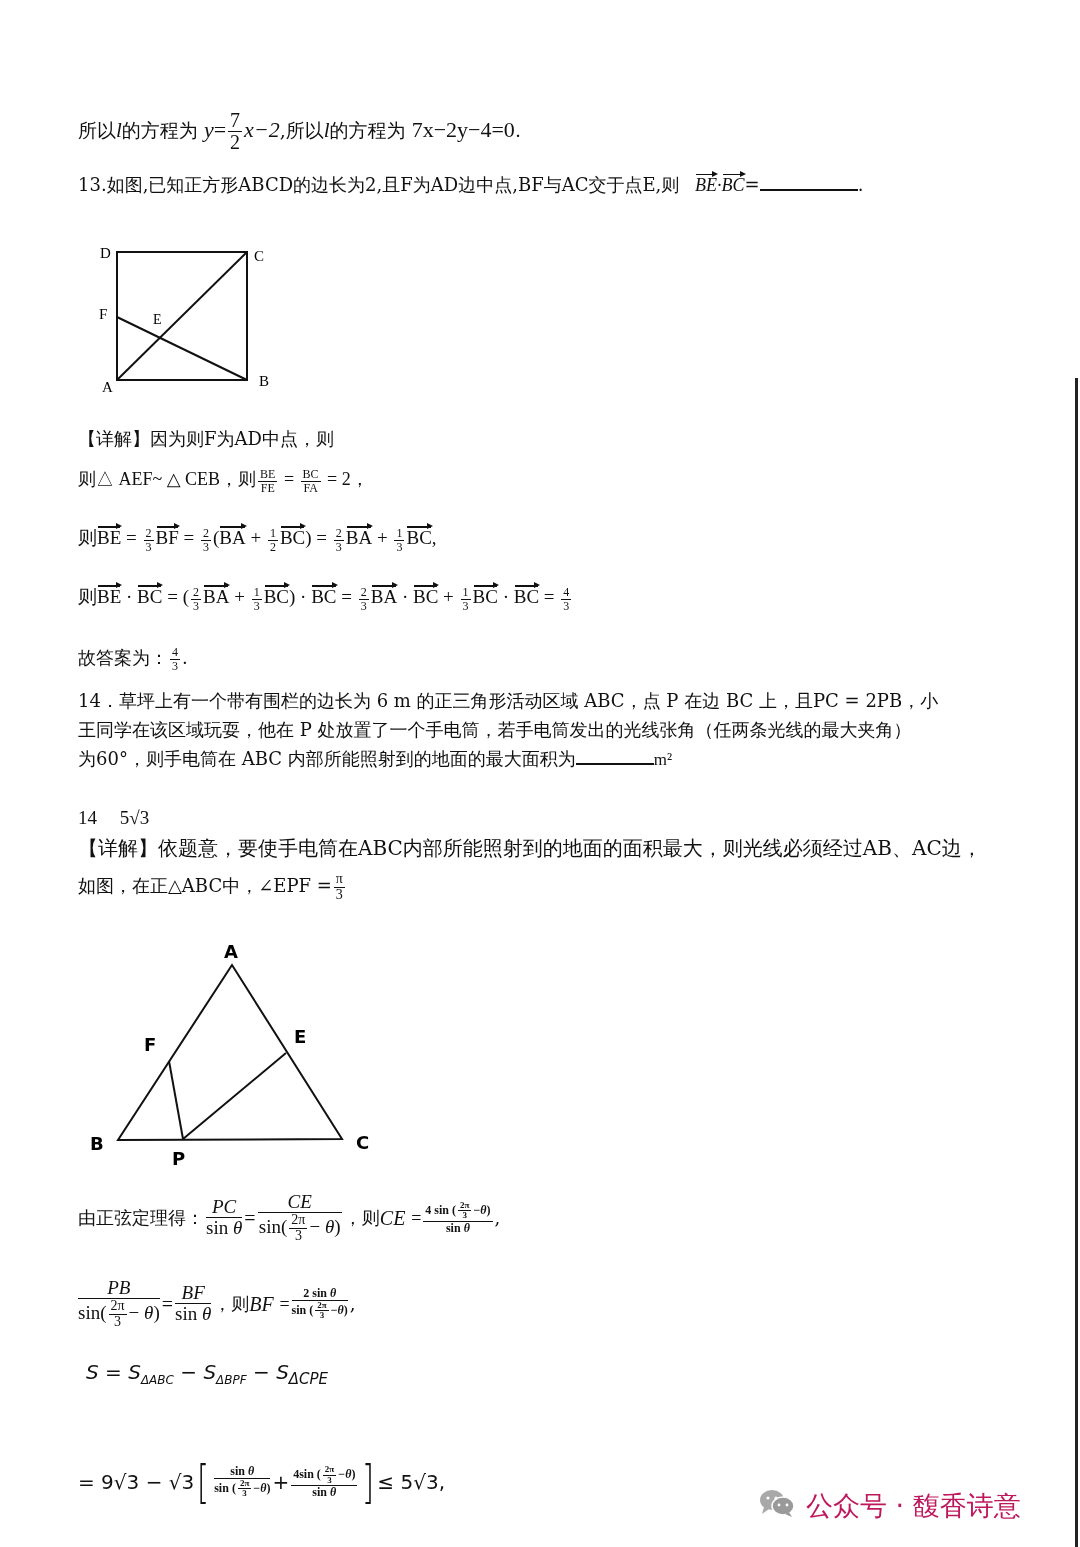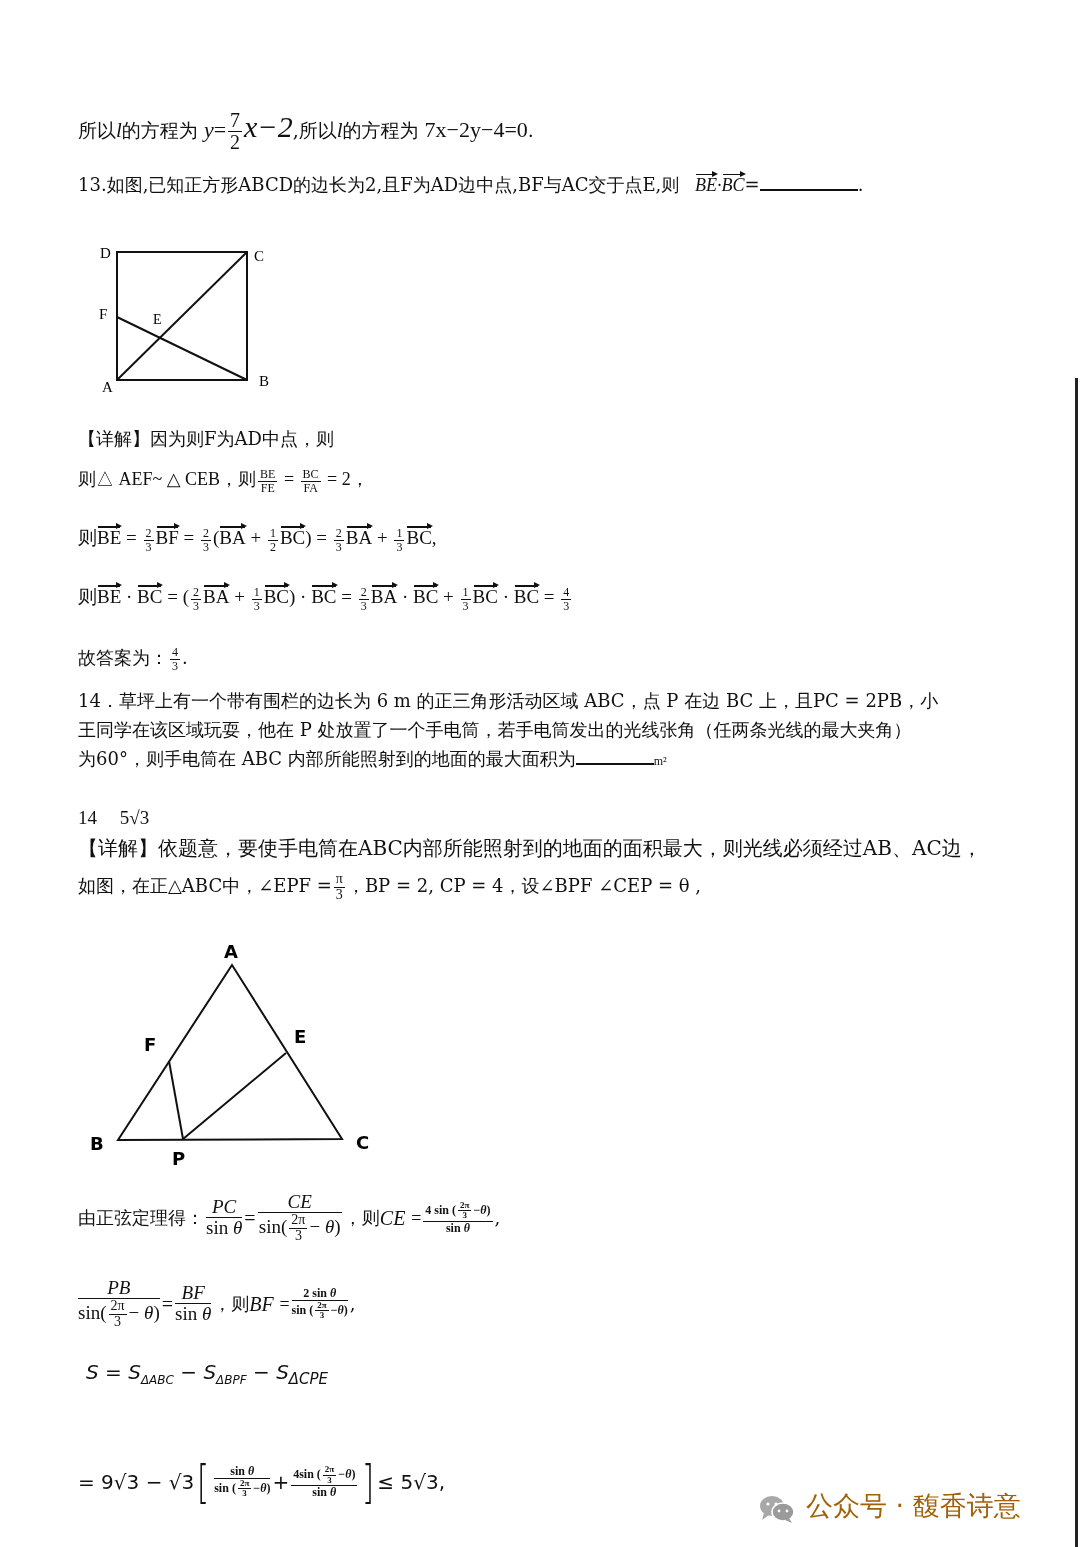--- a/index.html
+++ b/index.html
@@ -14,28 +14,28 @@
   .frac .num { border-bottom:1.3px solid #111; padding:0 2px; }
   .frac.sm { font-size:12px; }
   .frac.md { font-size:14px; }
   .frac.lg { font-size:20px; }
   .vec { position:relative; display:inline-block; }
   .vec::before { content:""; position:absolute; left:1px; right:1px; top:-2px; height:1.2px; background:#111; }
   .vec::after { content:""; position:absolute; right:-1px; top:-5px; border-left:6px solid #111; border-top:3.5px solid transparent; border-bottom:3.5px solid transparent; }
   .blank { display:inline-block; border-bottom:2px solid #111; vertical-align:baseline; }
   .bracket { display:inline-block; font-size:46px; font-weight:300; vertical-align:middle; transform:scaleX(0.7); }
   .rightbar { position:absolute; left:1075px; top:378px; width:3px; height:1169px; background:#222; }
-  .watermark { position:absolute; left:758px; top:1488px; color:#a16207; font-family:"DejaVu Sans", sans-serif; font-size:27px; display:flex; align-items:flex-end; gap:10px; }
+  .watermark { position:absolute; left:758px; top:1488px; color:#be185d; font-family:"DejaVu Sans", sans-serif; font-size:27px; display:flex; align-items:flex-start; gap:10px; }
 </style>
 </head>
 <body>
 
 <div class="line" style="top:110px;">
   <span>所以</span><span class="it" style="font-size:21px;">l</span><span>的方程为</span>
-  <span class="it" style="font-size:22px;">y</span><span class="tnr" style="font-size:22px;">=</span><span class="frac lg tnr"><span class="num">7</span><span>2</span></span><span class="it" style="font-size:30px;">x−2</span><span>,所以</span><span class="it" style="font-size:21px;">l</span><span>的方程为</span>
+  <span class="it" style="font-size:22px;">y</span><span class="tnr" style="font-size:22px;">=</span><span class="frac lg tnr"><span class="num">7</span><span>2</span></span><span class="it" style="font-size:22px;">x−2</span><span>,所以</span><span class="it" style="font-size:21px;">l</span><span>的方程为</span>
   <span class="tnr" style="font-size:22px;">7x−2y−4=0</span><span>.</span>
 </div>
 
 <div class="line" style="top:176px; font-size:18px;">
   <span>13.如图,已知正方形ABCD的边长为2,且F为AD边中点,BF与AC交于点E,则</span>
   <span class="it tnr" style="margin-left:10px;text-align:right;"><span class="vec">BE</span><span>·</span><span class="vec">BC</span></span><span>=</span><span class="blank" style="width:98px;"></span><span>.</span>
 </div>
 
 <svg class="abs" style="left:90px; top:240px;" width="200" height="160" viewBox="0 0 200 160">
   <rect x="27" y="12" width="130" height="128" fill="none" stroke="#111" stroke-width="2"></rect>
@@ -69,32 +69,32 @@
   <span>故答案为：</span><span class="frac sm tnr"><span class="num">4</span><span>3</span></span><span>.</span>
 </div>
 
 <div class="line" style="top:692px; font-size:18px;">
   <span>14．草坪上有一个带有围栏的边长为 6 m 的正三角形活动区域 ABC，点 P 在边 BC 上，且PC = 2PB，小</span>
 </div>
 <div class="line" style="top:721px; font-size:18px;">
   <span>王同学在该区域玩耍，他在 P 处放置了一个手电筒，若手电筒发出的光线张角（任两条光线的最大夹角）</span>
 </div>
 <div class="line" style="top:750px; font-size:18px;">
-  <span>为60°，则手电筒在 ABC 内部所能照射到的地面的最大面积为</span><span class="blank" style="width:78px;"></span><span class="tnr" style="font-size:12px;">m²</span>
+  <span>为60°，则手电筒在 ABC 内部所能照射到的地面的最大面积为</span><span class="blank" style="width:78px;"></span><span class="tnr" style="font-size:17px;">m²</span>
 </div>
 
 <div class="line tnr" style="top:808px; font-size:19px;">
   <span>14</span>
   <span style="margin-left:18px;">5√3</span>
 </div>
 <div class="line" style="top:838px; font-size:20px;">
   <span>【详解】依题意，要使手电筒在ABC内部所能照射到的地面的面积最大，则光线必须经过AB、AC边，</span>
 </div>
 <div class="line" style="top:872px; font-size:18px;">
-  <span>如图，在正△ABC中，∠EPF =</span><span class="frac md tnr"><span class="num">π</span><span>3</span></span><span>，BP = 2, CP = 4，设∠BPF      ∠CEP = θ ,</span>
+  <span>如图，在正△ABC中，∠EPF =</span><span class="frac md tnr"><span class="num">π</span><span>3</span></span>
 </div>
 
 <svg class="abs" style="left:80px; top:930px;" width="320" height="250" viewBox="0 0 320 250">
   <polygon points="152,35 38,210 262,209" fill="none" stroke="#111" stroke-width="2"></polygon>
   <line x1="89" y1="131" x2="103" y2="209" stroke="#111" stroke-width="2"></line>
   <line x1="103" y1="209" x2="206" y2="123" stroke="#111" stroke-width="2"></line>
   <text x="144" y="28" font-family="DejaVu Sans, sans-serif" font-weight="bold" font-size="18">A</text>
   <text x="64" y="121" font-family="DejaVu Sans, sans-serif" font-weight="bold" font-size="18">F</text>
   <text x="214" y="113" font-family="DejaVu Sans, sans-serif" font-weight="bold" font-size="18">E</text>
   <text x="10" y="220" font-family="DejaVu Sans, sans-serif" font-weight="bold" font-size="18">B</text>

